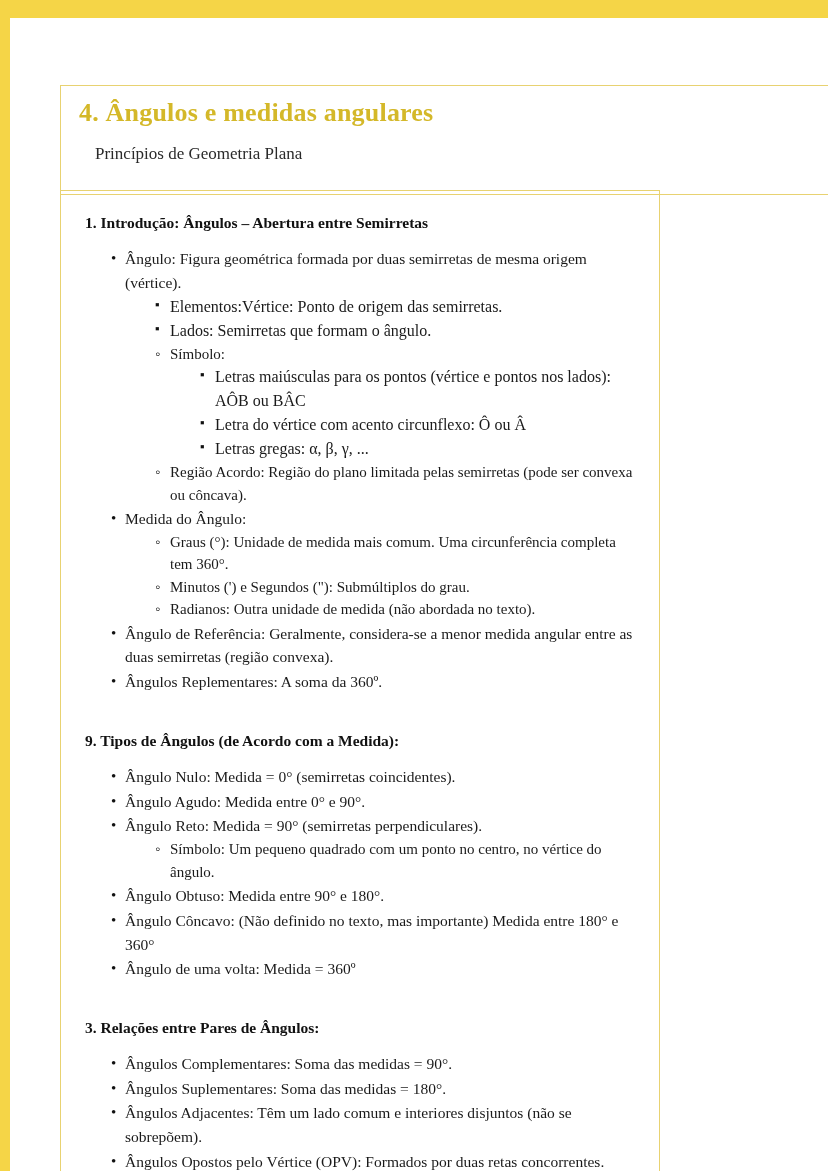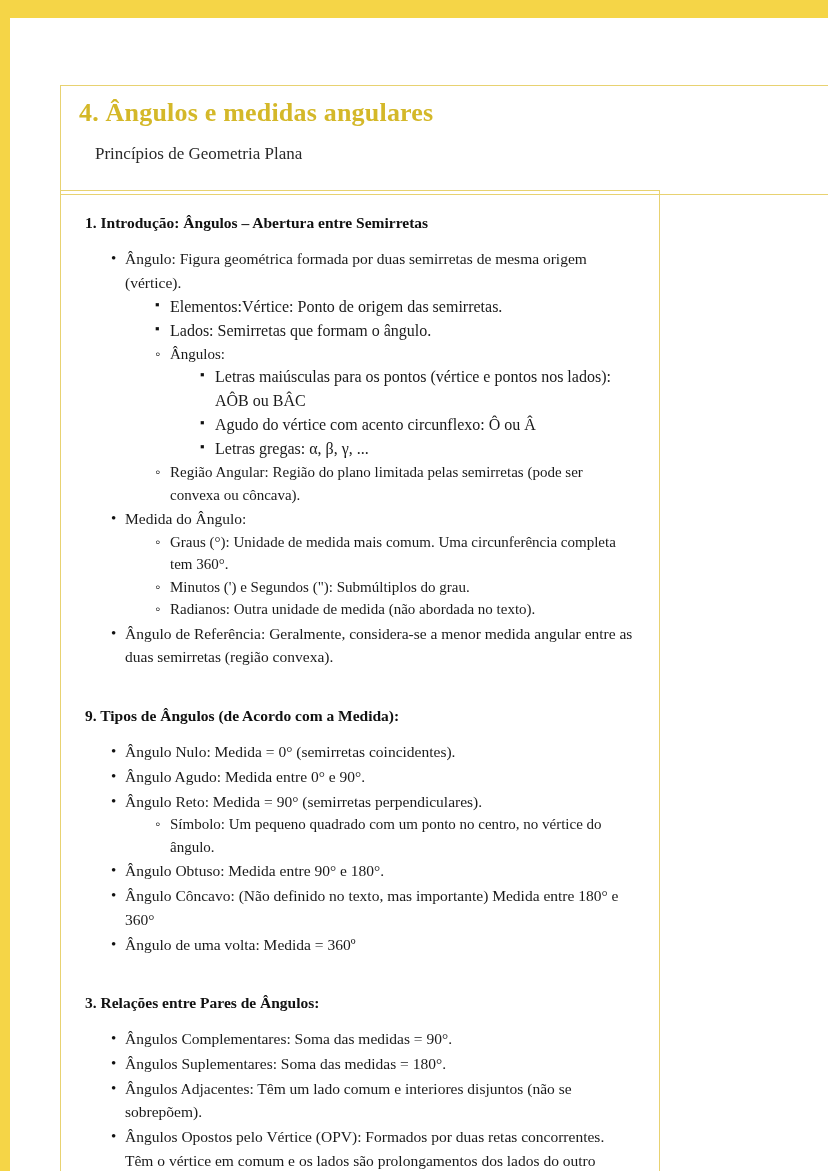--- a/index.html
+++ b/index.html
@@ -162,55 +162,58 @@
         <ul class="lvl3">
           <li>
               <span class="txt">Elementos:Vértice: Ponto de origem das semirretas.</span>
             </li>
           <li>
               <span class="txt">Lados: Semirretas que formam o ângulo.</span>
             </li>
         </ul>
         <ul class="lvl2">
           <li>
-            <span class="txt">Ângulos:</span>
+            <span class="txt">Símbolo:</span>
             <ul class="lvl3">
               <li>
                   <span class="txt">Letras maiúsculas para os pontos (vértice e pontos nos lados): AÔB ou BÂC</span>
                 </li>
               <li>
-                  <span class="txt">Agudo do vértice com acento circunflexo: Ô ou Â</span>
+                  <span class="txt">Letra do vértice com acento circunflexo: Ô ou Â</span>
                 </li>
               <li>
                   <span class="txt">Letras gregas: α, β, γ, ...</span>
                 </li>
             </ul>
           </li>
           <li>
-              <span class="txt">Região Angular: Região do plano limitada pelas semirretas (pode ser convexa ou côncava).</span>
+              <span class="txt">Região Acordo: Região do plano limitada pelas semirretas (pode ser convexa ou côncava).</span>
             </li>
         </ul>
       </li>
       <li>
         <span class="txt">Medida do Ângulo:</span>
         <ul class="lvl2">
           <li>
               <span class="txt">Graus (°): Unidade de medida mais comum. Uma circunferência completa tem 360°.</span>
             </li>
           <li>
             <span class="txt">Minutos (') e Segundos ("): Submúltiplos do grau.</span>
           </li>
           <li>
               <span class="txt">Radianos: Outra unidade de medida (não abordada no texto).</span>
             </li>
         </ul>
       </li>
       <li>
           <span class="txt">Ângulo de Referência: Geralmente, considera-se a menor medida angular entre as duas semirretas (região convexa).</span>
         </li>
+      <li>
+          <span class="txt">Ângulos Replementares: A soma da 360º.</span>
+        </li>
     </ul>
 
     <div class="gap"></div>
 
     <h2 class="section spaced">9. Tipos de Ângulos (de Acordo com a Medida):</h2>
     <ul class="lvl1">
       <li>
           <span class="txt">Ângulo Nulo: Medida = 0° (semirretas coincidentes).</span>
         </li>
       <li>

